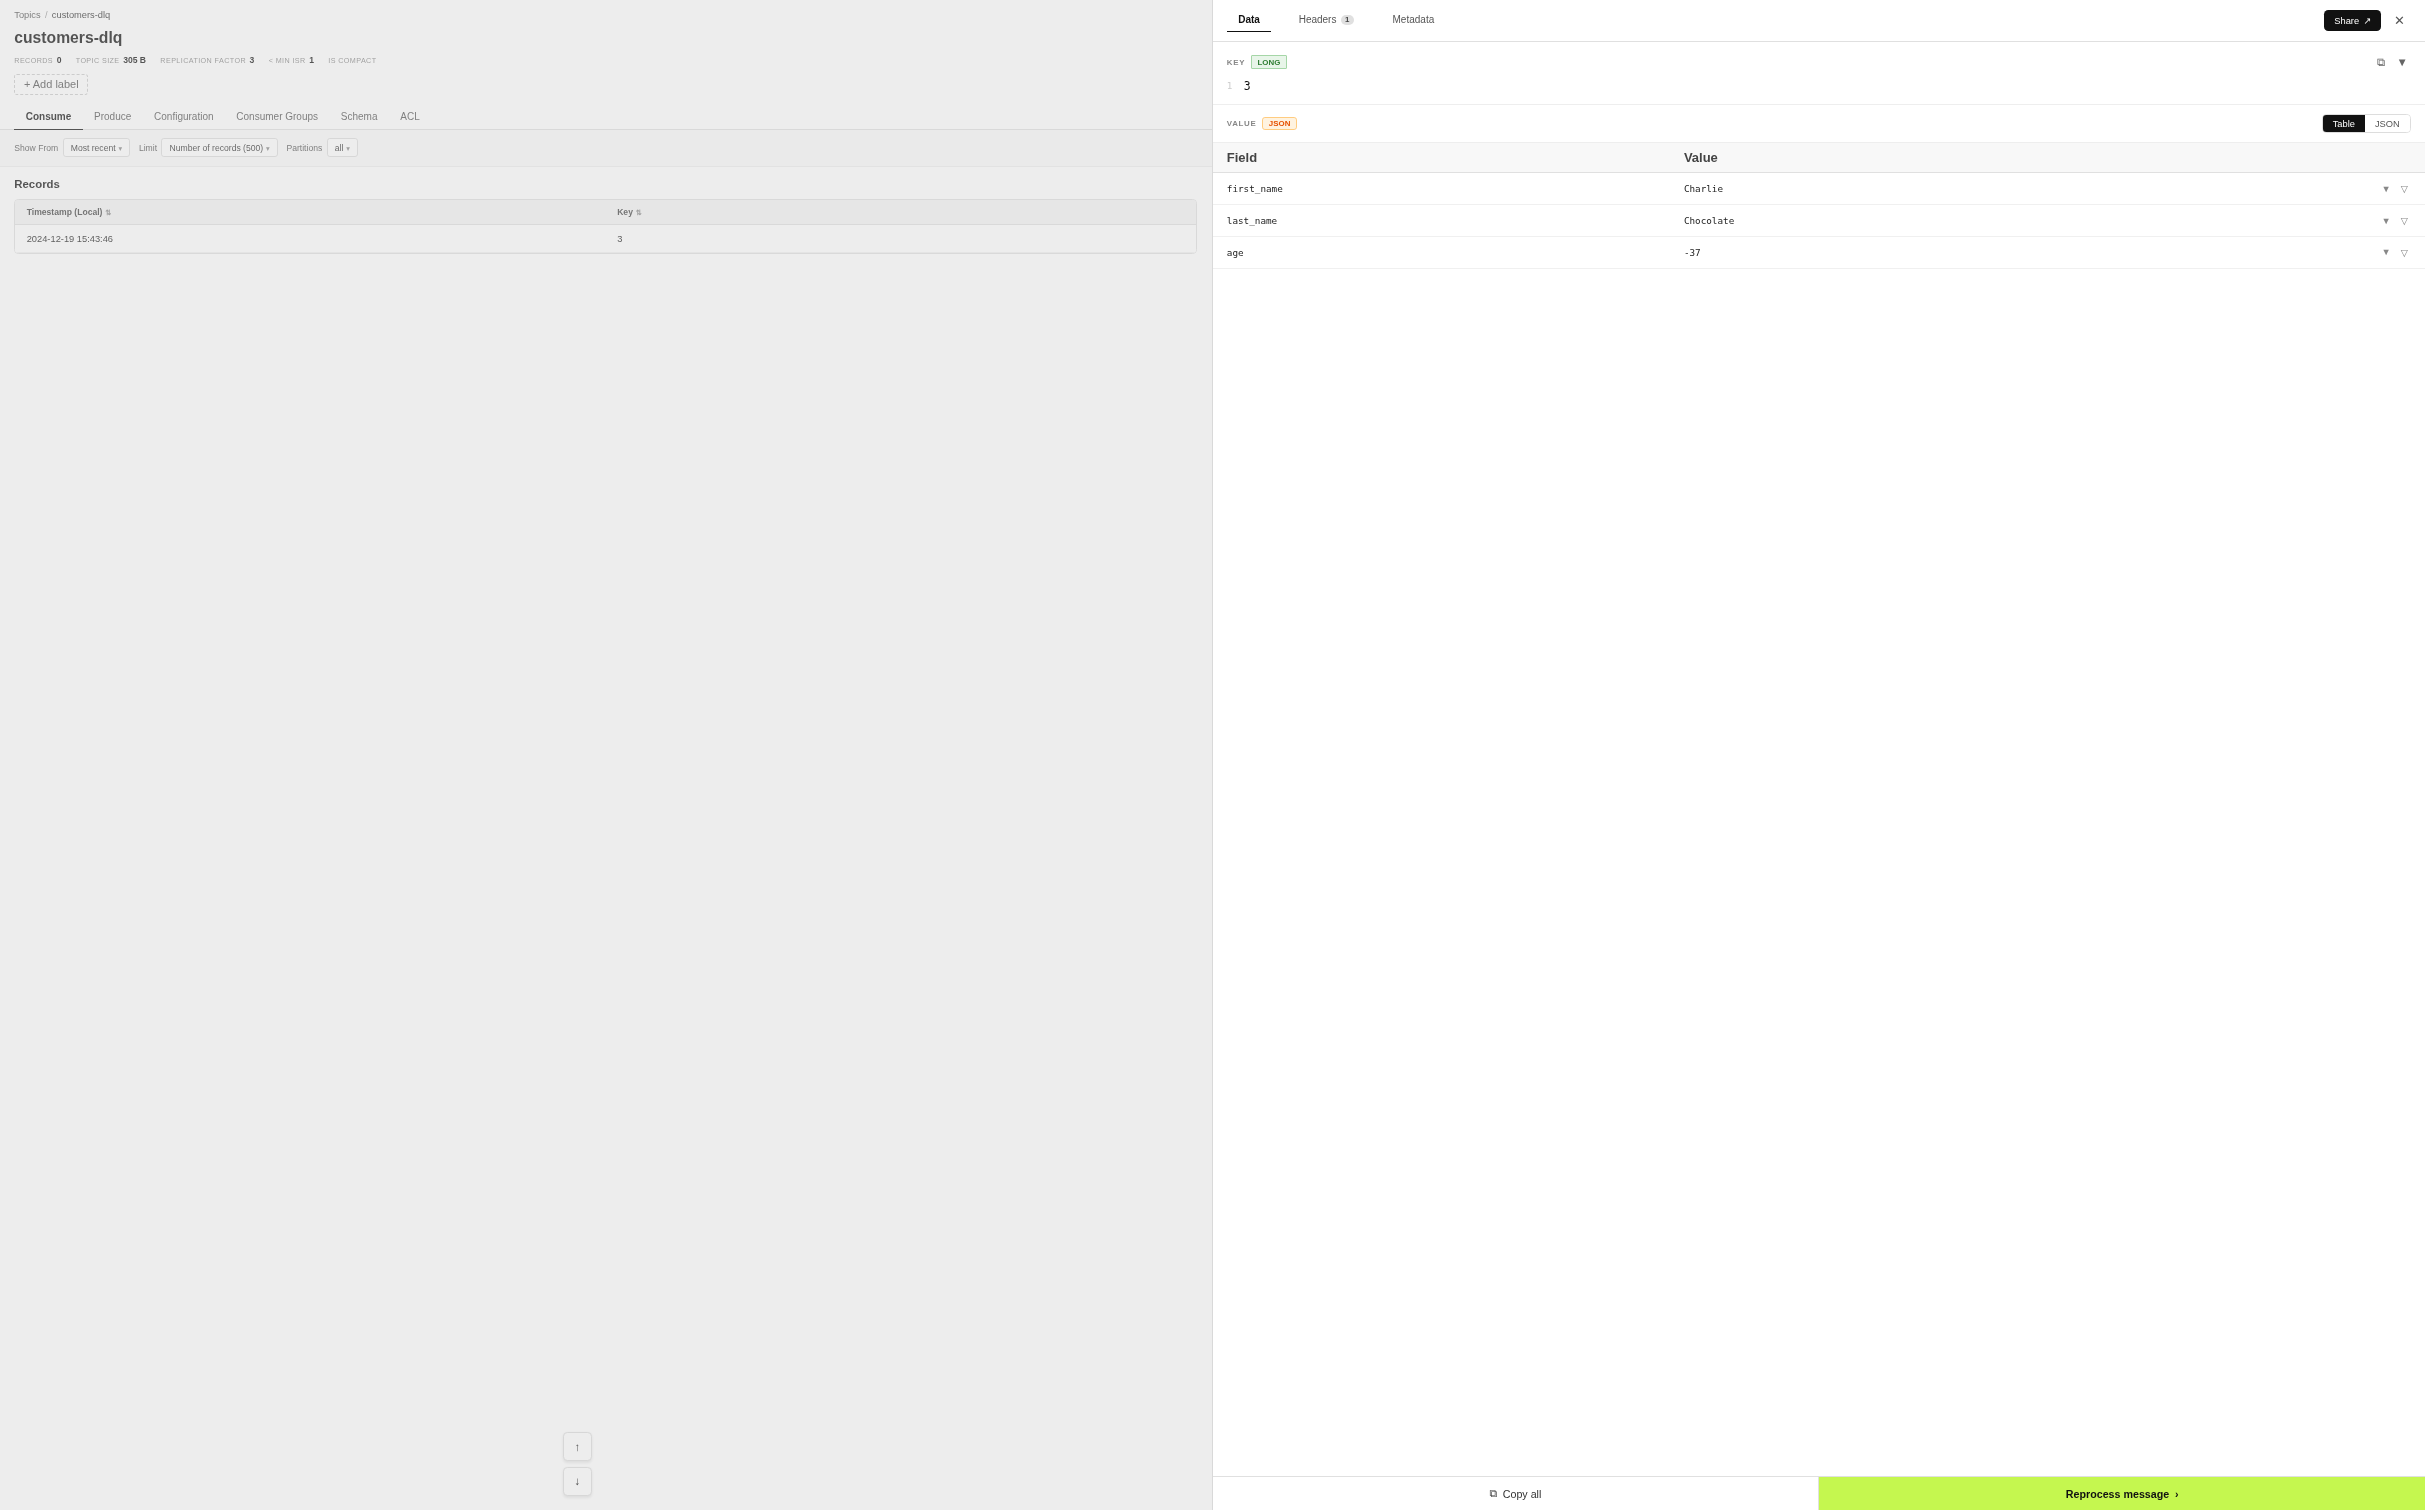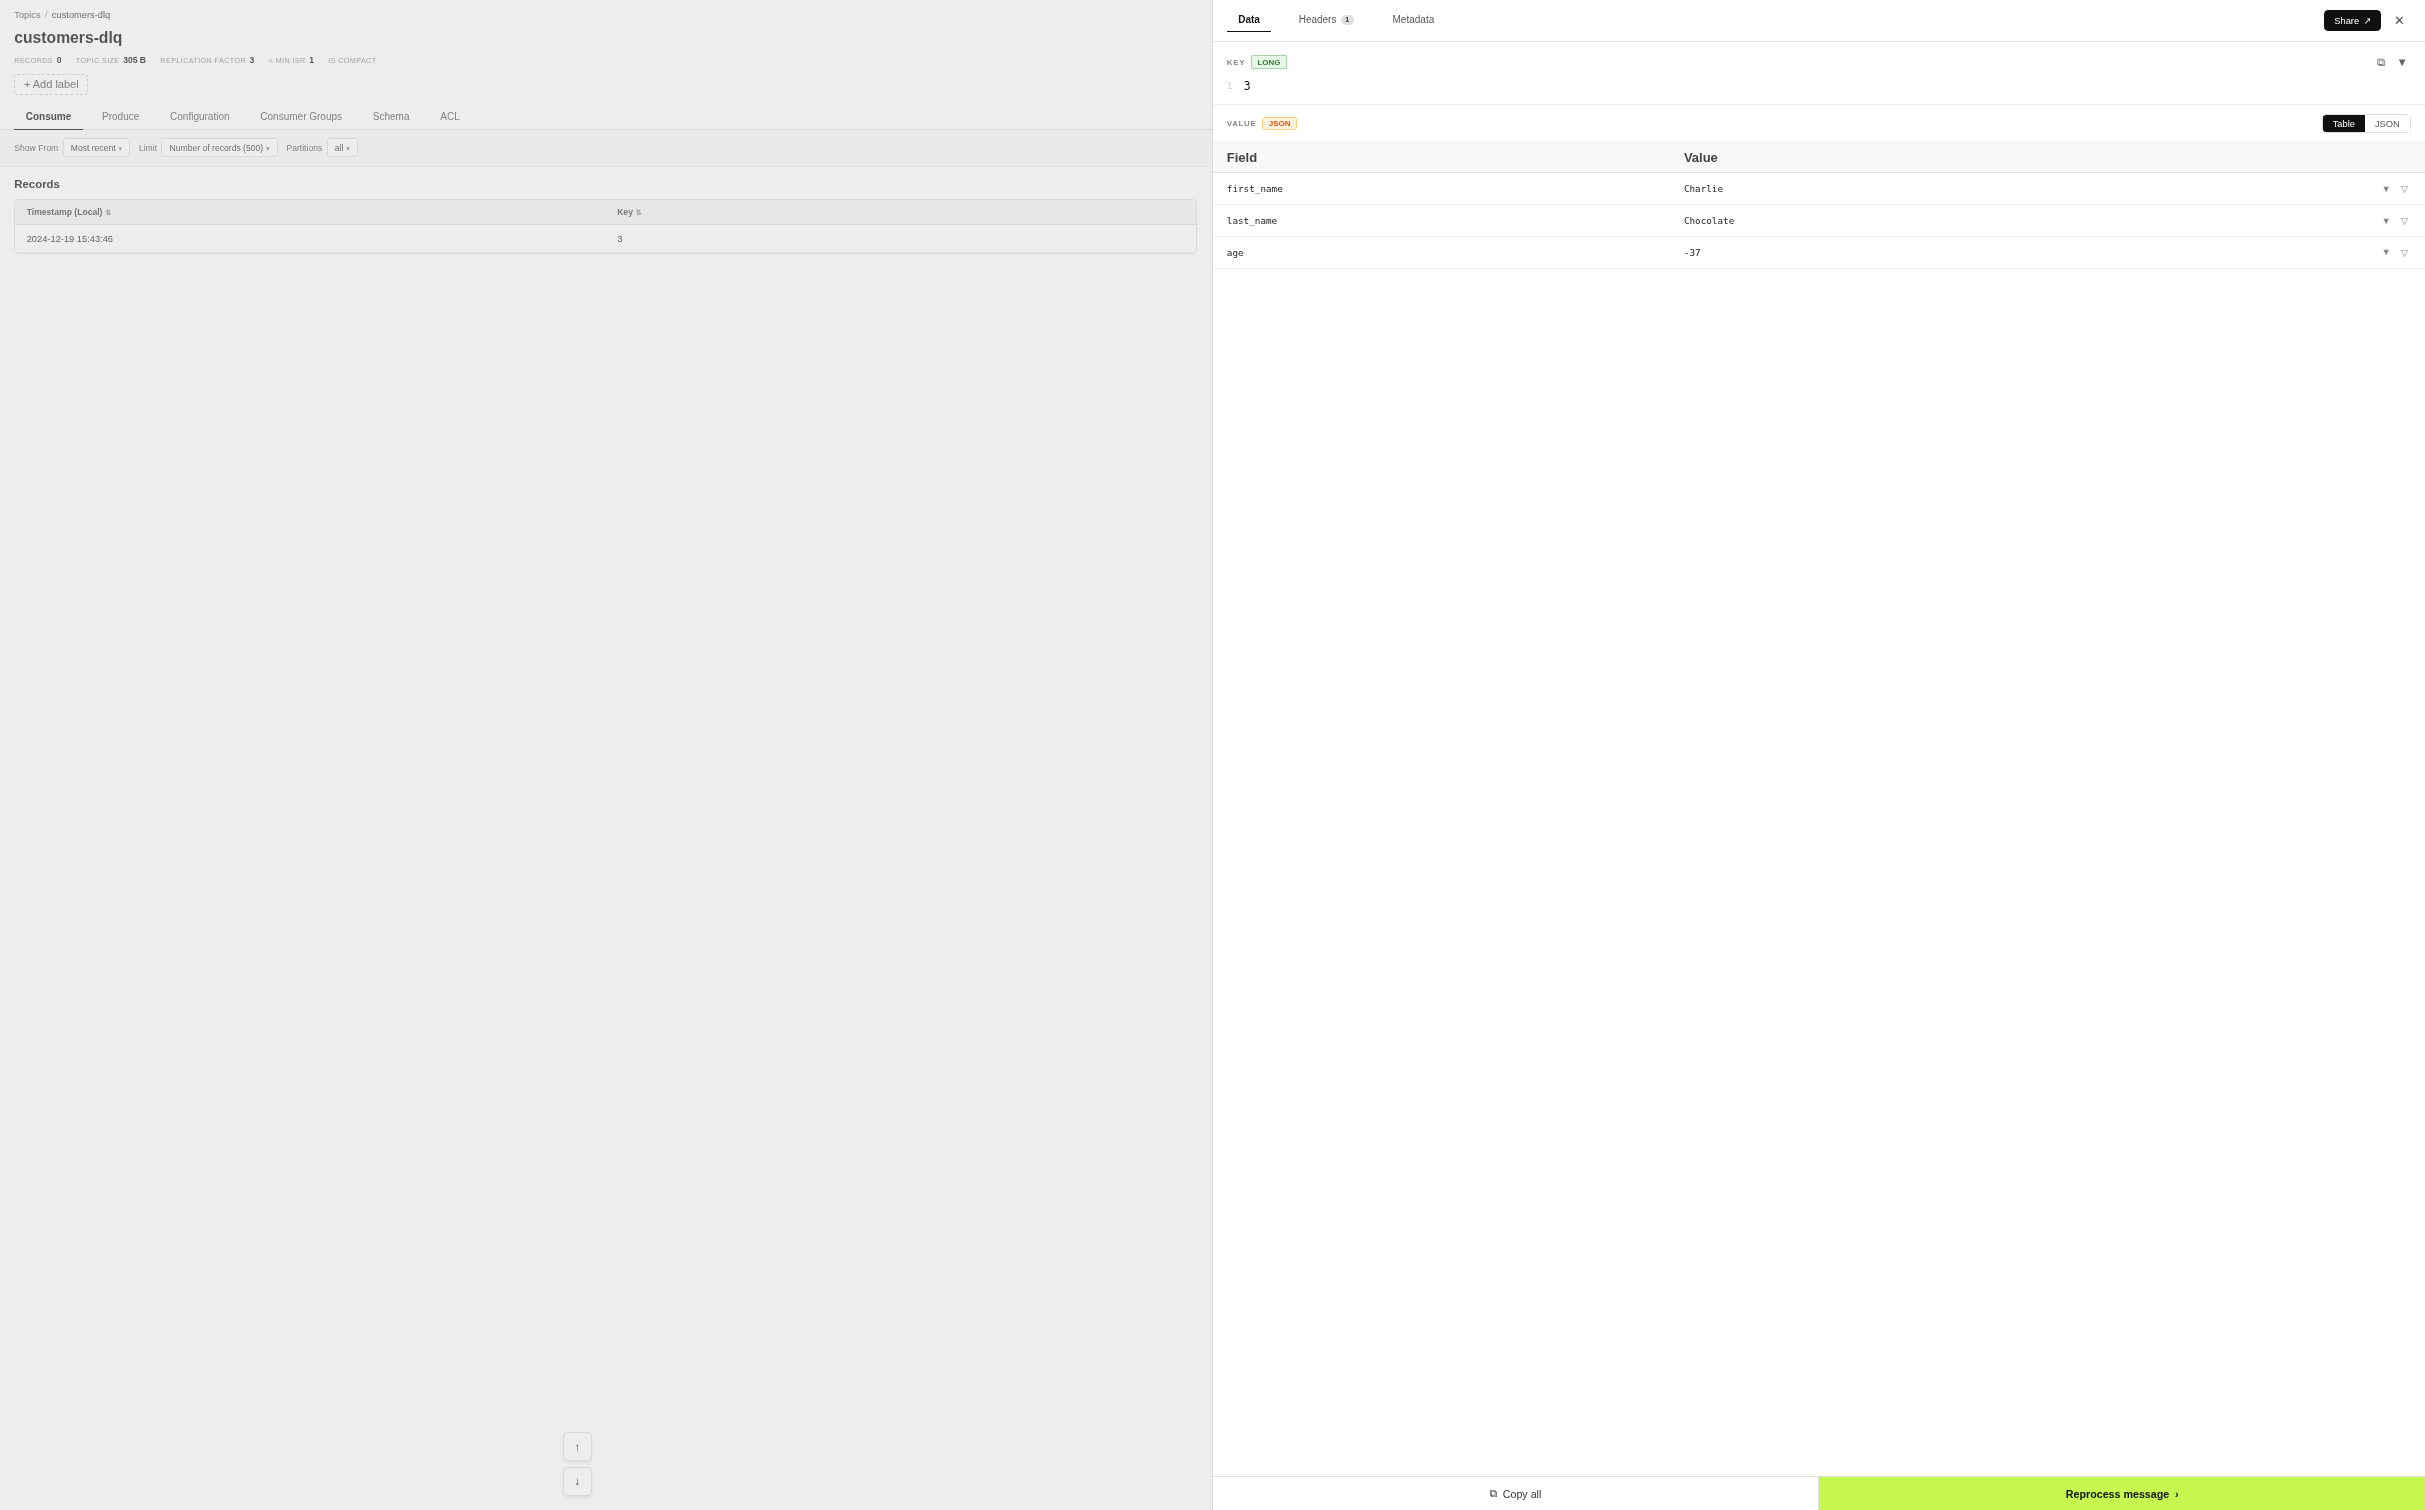--- a/index.html
+++ b/index.html
@@ -58,21 +58,21 @@
       font-size: 11px;
       color: #555;
       cursor: pointer;
       width: fit-content;
     }
 
     .nav-tabs {
       display: flex;
       border-bottom: 1.4px solid #e0e0e0;
       padding: 0 14.3px;
-      gap: 8px;
+      gap: 0;
       align-items: center;
     }
     .nav-tab {
       padding: 7.2px 11.4px;
       font-size: 10px;
       color: #555;
       cursor: pointer;
       border-bottom: 1.4px solid transparent;
       margin-bottom: -1.4px;
       white-space: nowrap;

